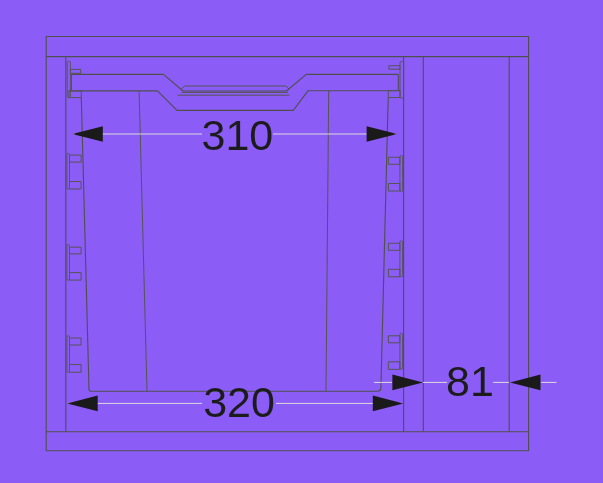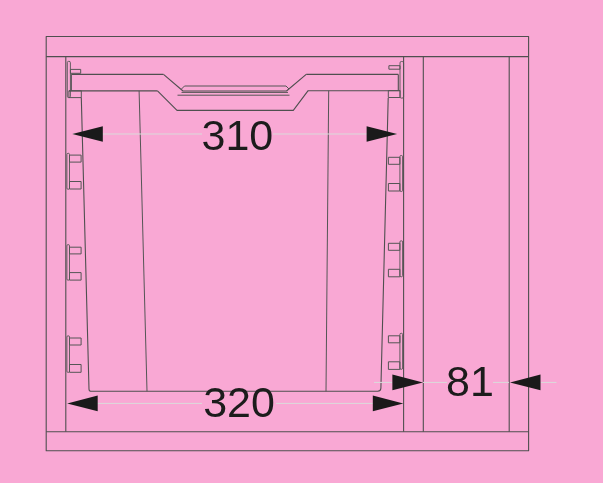--- a/index.html
+++ b/index.html
@@ -1,16 +1,16 @@
 <!DOCTYPE html>
 <html><head>
 <meta charset="utf-8">
 <style>
   html,body{margin:0;padding:0;background:#ffffff;}
-  #wrap{width:603px;height:483px;position:relative;background:#f9a8d4;overflow:hidden;}
+  #wrap{width:603px;height:483px;position:relative;background:#8b5cf6;overflow:hidden;}
   svg{display:block;filter:blur(0.45px);}
   text{font-family:"Liberation Sans", sans-serif;fill:#1c1c1c;}
 </style>
 </head>
 <body>
 <div id="wrap">
 <svg width="603" height="483" viewBox="0 0 603 483" fill="none" stroke-linecap="butt" stroke-linejoin="round">
 
   <rect x="46.2" y="36.5" width="482.4" height="414.3" stroke="#4f4f4f" stroke-width="1.1"></rect>
 

